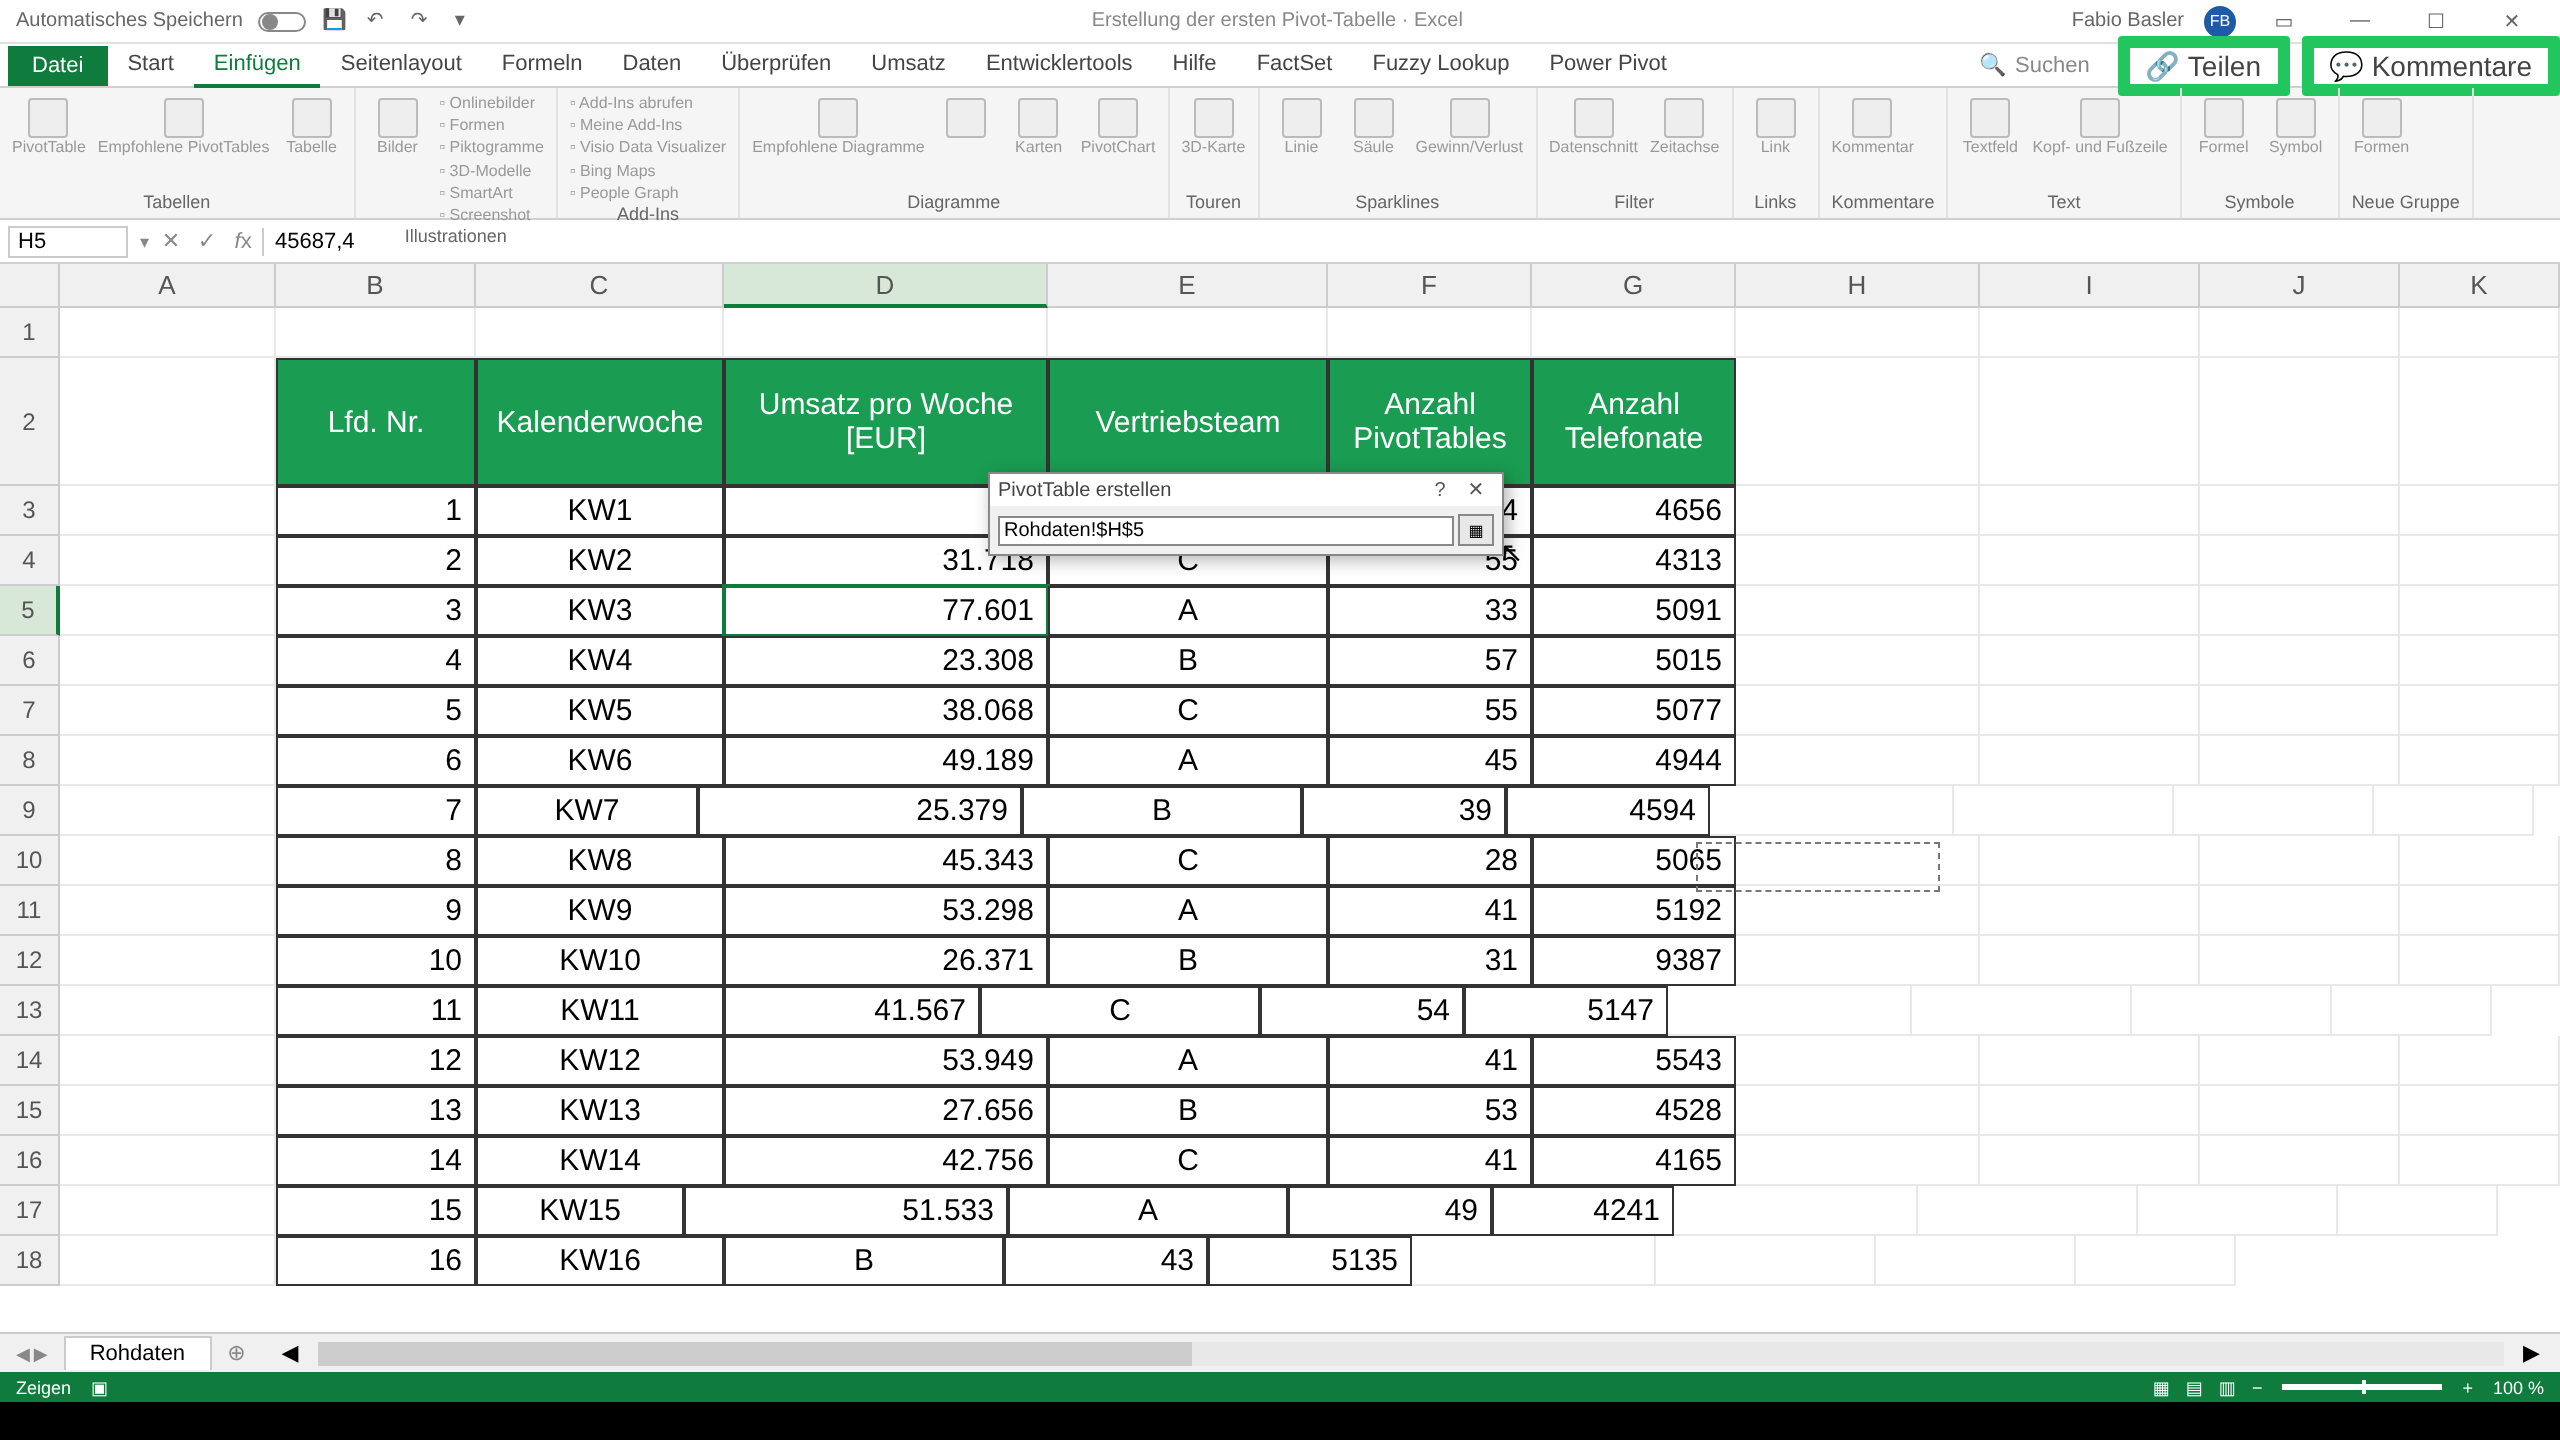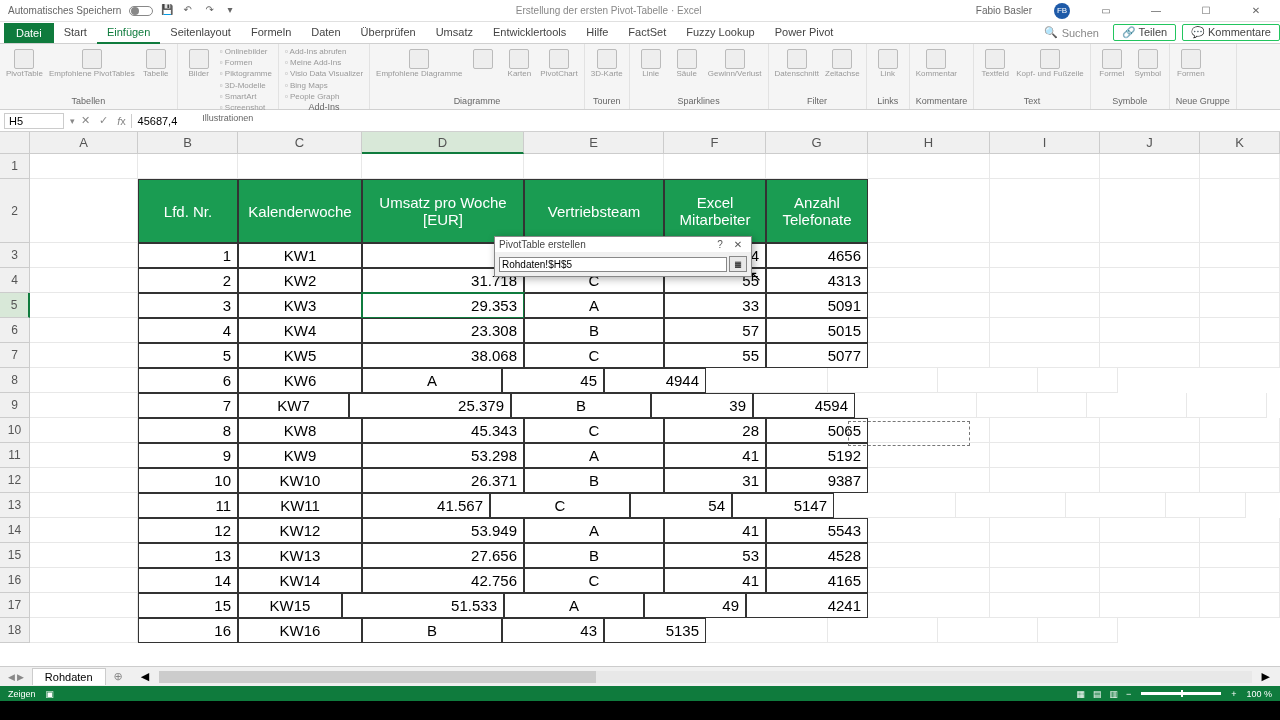--- a/index.html
+++ b/index.html
@@ -2,35 +2,35 @@
 <html><head>
 <meta charset="utf-8">
 <style>
 * { margin: 0; padding: 0; box-sizing: border-box; font-family: "Segoe UI", Tahoma, sans-serif; }
 body { background: #fff; width: 1280px; height: 720px; overflow: hidden; position: relative; }
 
 
 .titlebar { height: 22px; background: #fff; display: flex; align-items: center; font-size: 10px; color: #666; border-bottom: 1px solid #e0e0e0; }
 .titlebar .left { display: flex; align-items: center; gap: 8px; padding-left: 8px; }
 .titlebar .center { flex: 1; text-align: center; color: #888; }
-.titlebar .right { display: flex; align-items: center; gap: 22px; padding-right: 10px; }
+.titlebar .right { display: flex; align-items: center; gap: 10px; padding-right: 10px; }
 .autosave-toggle { width: 24px; height: 10px; border: 1px solid #888; border-radius: 5px; position: relative; }
 .autosave-toggle::after { content: ""; position: absolute; left: 1px; top: 0; width: 8px; height: 8px; background: #888; border-radius: 50%; }
 .qat-icon { width: 14px; height: 14px; display: inline-block; color: #666; }
 .user-badge { width: 16px; height: 16px; border-radius: 50%; background: #1e5aa8; color: #fff; font-size: 8px; display: flex; align-items: center; justify-content: center; }
 .winbtn { width: 28px; height: 20px; display: flex; align-items: center; justify-content: center; color: #666; font-size: 10px; }
 
 
 .ribbon-tabs { height: 22px; display: flex; align-items: center; font-size: 11px; padding-left: 4px; border-bottom: 1px solid #d0d0d0; }
 .file-tab { background: #0f7b3d; color: #fff; padding: 4px 12px; font-size: 11px; }
 .tab { padding: 4px 10px; color: #444; cursor: pointer; }
 .tab.active { border-bottom: 2px solid #0f7b3d; color: #0f7b3d; }
 .ribbon-tabs .spacer { flex: 1; }
 .ribbon-tabs .search { display: flex; align-items: center; gap: 4px; color: #888; padding: 0 8px; }
-.ribbon-right-btn { border: 1px solid #22c55e; padding: 1px 8px; font-size: 11px; color: #444; margin-left: 6px; border-radius: 2px; }
+.ribbon-right-btn { border: 6px solid #22c55e; padding: 1px 8px; font-size: 14px; color: #444; margin-left: 6px; border-radius: 2px; }
 
 
 .ribbon { height: 66px; background: #f5f5f5; border-bottom: 1px solid #d0d0d0; display: flex; font-size: 9px; color: #888; }
 .ribbon-group { border-right: 1px solid #e2e2e2; padding: 2px 6px; display: flex; flex-direction: column; justify-content: space-between; }
 .ribbon-group .items { display: flex; gap: 6px; align-items: flex-start; flex: 1; }
 .ribbon-group .label { text-align: center; font-size: 9px; color: #666; padding-bottom: 1px; }
 .r-btn { display: flex; flex-direction: column; align-items: center; gap: 1px; min-width: 30px; color: #999; padding-top: 3px; }
 .r-btn .r-icon { width: 20px; height: 20px; border: 1px solid #bbb; border-radius: 2px; background: #eee; }
 .r-btn .r-text { font-size: 8px; text-align: center; line-height: 1.1; }
 .r-small { font-size: 8px; line-height: 1.4; color: #999; white-space: nowrap; }
@@ -355,21 +355,21 @@
         <div class="g-cell" style="width: 110px;"></div>
         <div class="g-cell" style="width: 100px;"></div>
         <div class="g-cell" style="width: 80px;"></div>
       </div>
       <div class="g-row big">
         <div class="g-cell" style="width: 108px;"></div>
         <div class="g-cell table header" style="width: 100px;">Lfd. Nr.</div>
         <div class="g-cell table header" style="width: 124px;">Kalenderwoche</div>
         <div class="g-cell table header" style="width: 162px;">Umsatz pro Woche [EUR]</div>
         <div class="g-cell table header" style="width: 140px;">Vertriebsteam</div>
-        <div class="g-cell table header" style="width: 102px;">Excel Mitarbeiter</div>
+        <div class="g-cell table header" style="width: 102px;">Anzahl PivotTables</div>
         <div class="g-cell table header" style="width: 102px;">Anzahl Telefonate</div>
         <div class="g-cell" style="width: 122px;"></div>
         <div class="g-cell" style="width: 110px;"></div>
         <div class="g-cell" style="width: 100px;"></div>
         <div class="g-cell" style="width: 80px;"></div>
       </div>
       <div class="g-row">
         <div class="g-cell" style="width: 108px;"></div>
         <div class="g-cell table num" style="width: 100px;">1</div>
         <div class="g-cell table ctr" style="width: 124px;">KW1</div>
@@ -392,21 +392,21 @@
         <div class="g-cell table num" style="width: 102px;">4313</div>
         <div class="g-cell" style="width: 122px;"></div>
         <div class="g-cell" style="width: 110px;"></div>
         <div class="g-cell" style="width: 100px;"></div>
         <div class="g-cell" style="width: 80px;"></div>
       </div>
       <div class="g-row">
         <div class="g-cell" style="width: 108px;"></div>
         <div class="g-cell table num" style="width: 100px;">3</div>
         <div class="g-cell table ctr" style="width: 124px;">KW3</div>
-        <div class="g-cell table num active-cell-border" style="width: 162px;">29.353</div>
+        <div class="g-cell table num active-cell-border" style="width: 162px;">77.601</div>
         <div class="g-cell table ctr" style="width: 140px;">A</div>
         <div class="g-cell table num" style="width: 102px;">33</div>
         <div class="g-cell table num" style="width: 102px;">5091</div>
         <div class="g-cell" style="width: 122px;"></div>
         <div class="g-cell" style="width: 110px;"></div>
         <div class="g-cell" style="width: 100px;"></div>
         <div class="g-cell" style="width: 80px;"></div>
       </div>
       <div class="g-row">
         <div class="g-cell" style="width: 108px;"></div>
@@ -431,20 +431,21 @@
         <div class="g-cell table num" style="width: 102px;">5077</div>
         <div class="g-cell" style="width: 122px;"></div>
         <div class="g-cell" style="width: 110px;"></div>
         <div class="g-cell" style="width: 100px;"></div>
         <div class="g-cell" style="width: 80px;"></div>
       </div>
       <div class="g-row">
         <div class="g-cell" style="width: 108px;"></div>
         <div class="g-cell table num" style="width: 100px;">6</div>
         <div class="g-cell table ctr" style="width: 124px;">KW6</div>
+        <div class="g-cell table num" style="width: 162px;">49.189</div>
         <div class="g-cell table ctr" style="width: 140px;">A</div>
         <div class="g-cell table num" style="width: 102px;">45</div>
         <div class="g-cell table num" style="width: 102px;">4944</div>
         <div class="g-cell" style="width: 122px;"></div>
         <div class="g-cell" style="width: 110px;"></div>
         <div class="g-cell" style="width: 100px;"></div>
         <div class="g-cell" style="width: 80px;"></div>
       </div>
       <div class="g-row">
         <div class="g-cell" style="width: 108px;"></div>
@@ -550,21 +551,21 @@
         <div class="g-cell" style="width: 100px;"></div>
         <div class="g-cell" style="width: 80px;"></div>
       </div>
       <div class="g-row">
         <div class="g-cell" style="width: 108px;"></div>
         <div class="g-cell table num" style="width: 100px;">15</div>
         <div class="g-cell table ctr" style="width: 104px;">KW15</div>
         <div class="g-cell table num" style="width: 162px;">51.533</div>
         <div class="g-cell table ctr" style="width: 140px;">A</div>
         <div class="g-cell table num" style="width: 102px;">49</div>
-        <div class="g-cell table num" style="width: 122px;">4241</div>
+        <div class="g-cell table num" style="width: 91px;">4241</div>
         <div class="g-cell" style="width: 122px;"></div>
         <div class="g-cell" style="width: 110px;"></div>
         <div class="g-cell" style="width: 100px;"></div>
         <div class="g-cell" style="width: 80px;"></div>
       </div>
       <div class="g-row">
         <div class="g-cell" style="width: 108px;"></div>
         <div class="g-cell table num" style="width: 100px;">16</div>
         <div class="g-cell table ctr" style="width: 124px;">KW16</div>
         <div class="g-cell table ctr" style="width: 140px;">B</div>

